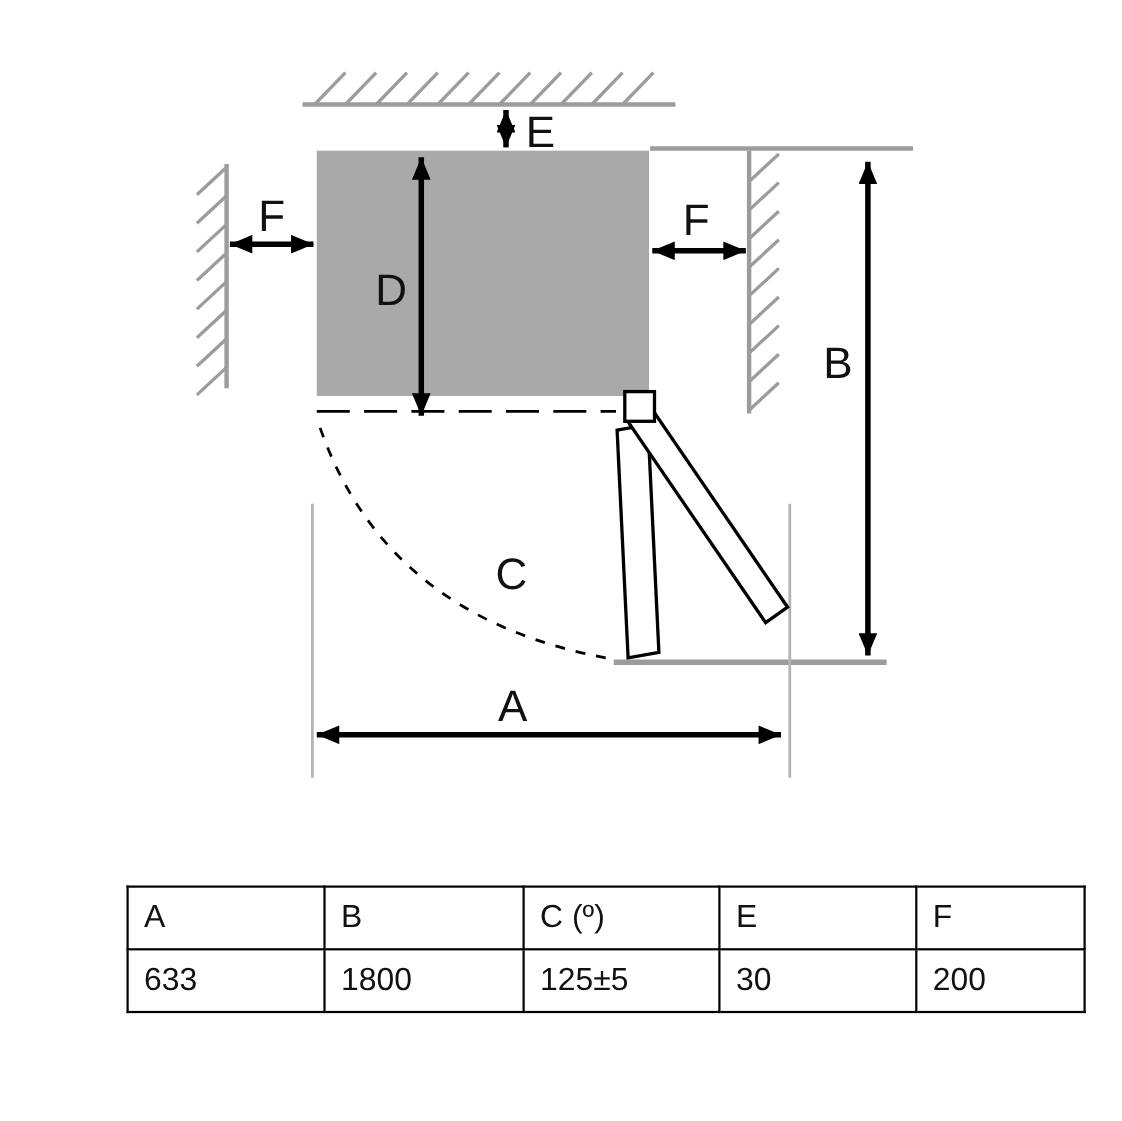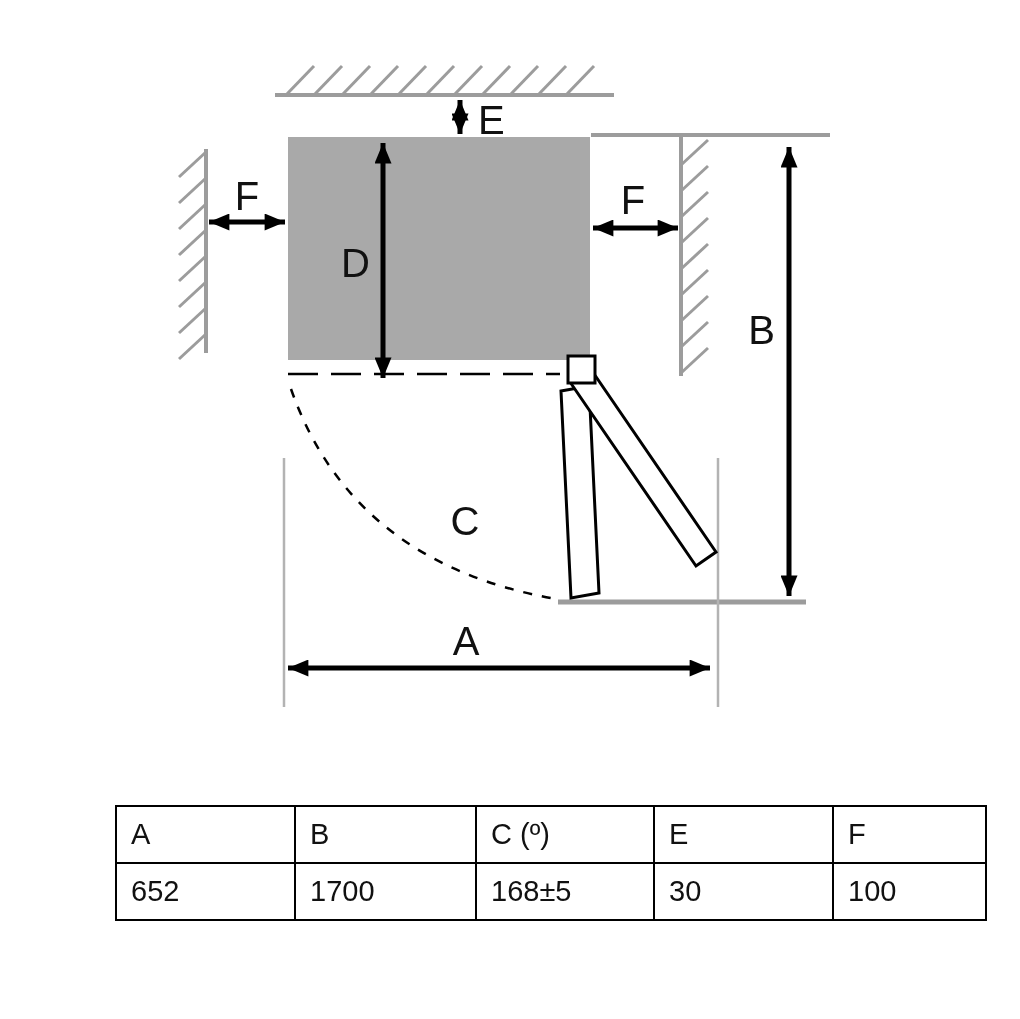--- a/index.html
+++ b/index.html
@@ -152,22 +152,22 @@
   <table class="dim-table">
     <tbody>
       <tr>
         <th class="col-a">A</th>
         <th class="col-b">B</th>
         <th class="col-c">C (º)</th>
         <th class="col-e">E</th>
         <th class="col-f">F</th>
       </tr>
       <tr>
-        <td>652</td>
-        <td>1700</td>
-        <td>168±5</td>
+        <td>633</td>
+        <td>1800</td>
+        <td>125±5</td>
         <td>30</td>
-        <td>100</td>
+        <td>200</td>
       </tr>
     </tbody>
   </table>
 
 </div>
 
 </body></html>

